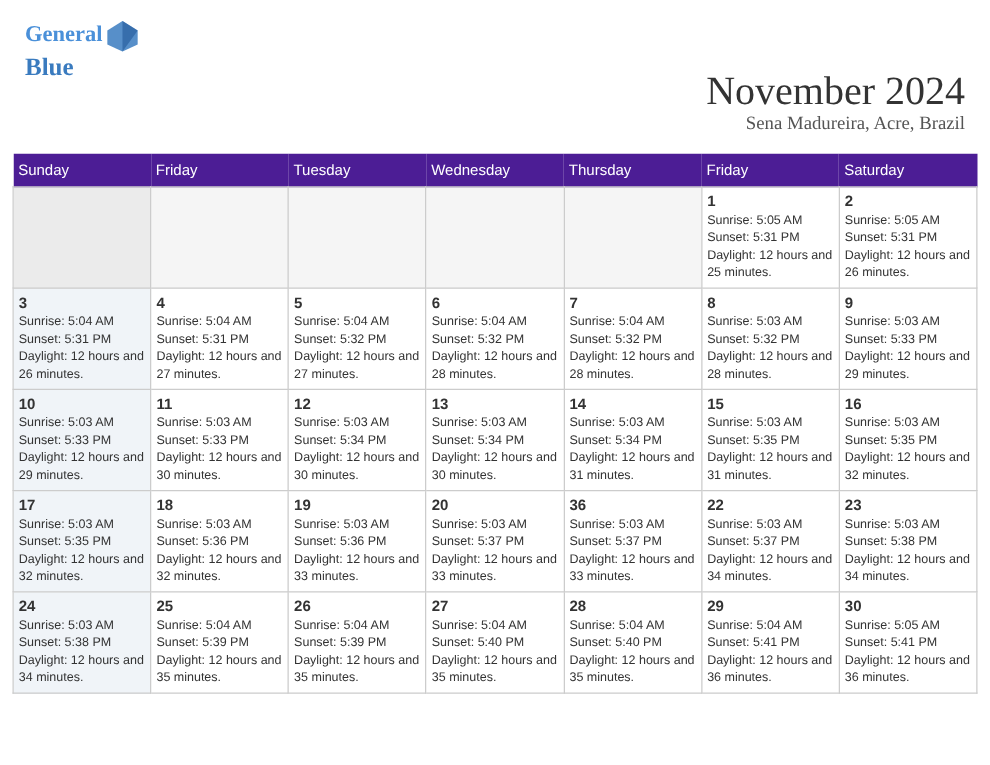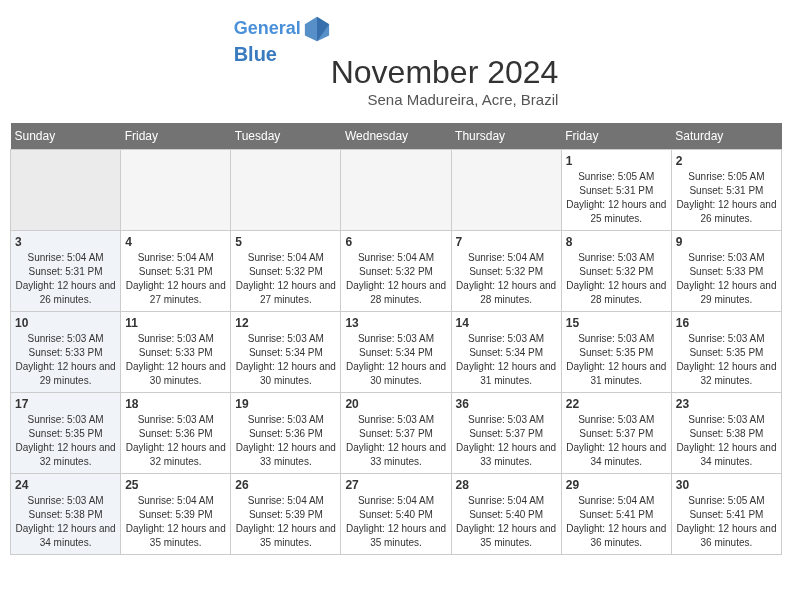--- a/index.html
+++ b/index.html
@@ -5,24 +5,25 @@
     * { box-sizing: border-box; margin: 0; padding: 0; }
     body {
       font-family: Arial, sans-serif;
       background: #fff;
       width: 792px;
       min-height: 612px;
       padding: 10px;
     }
     .header {
       display: flex;
-      justify-content: center;
+      justify-content: space-between;
       align-items: flex-start;
       margin-bottom: 10px;
       padding: 5px 10px;
+      font-family: Liberation Serif, serif;
     }
     .logo {
       display: flex;
       align-items: center;
     }
     .logo-text {
       font-size: 18px;
       font-weight: bold;
       color: #333;
       line-height: 1.1;
@@ -47,21 +48,21 @@
     .location-title {
       font-size: 15px;
       color: #555;
     }
     .calendar {
       width: 100%;
       border-collapse: collapse;
       font-size: 11px;
     }
     .calendar th {
-      background-color: #737373;
+      background-color: #4c1d95;
       color: #fff;
       padding: 6px 4px;
       text-align: left;
       font-size: 12px;
       font-weight: normal;
     }
     .calendar td {
       border: 1px solid #ccc;
       vertical-align: top;
       padding: 4px;
@@ -76,21 +77,20 @@
       font-size: 12px;
       font-weight: bold;
       color: #333;
       display: block;
       margin-bottom: 2px;
     }
     .day-info {
       font-size: 10px;
       color: #333;
       line-height: 1.4;
-      text-align: center;
     }
     .calendar tr td:nth-child(1) {
       background-color: #f0f4f8;
     }
     .calendar tr td.empty:nth-child(1) {
       background-color: #ebebeb;
     }
   </style>
 </head>
 <body>

